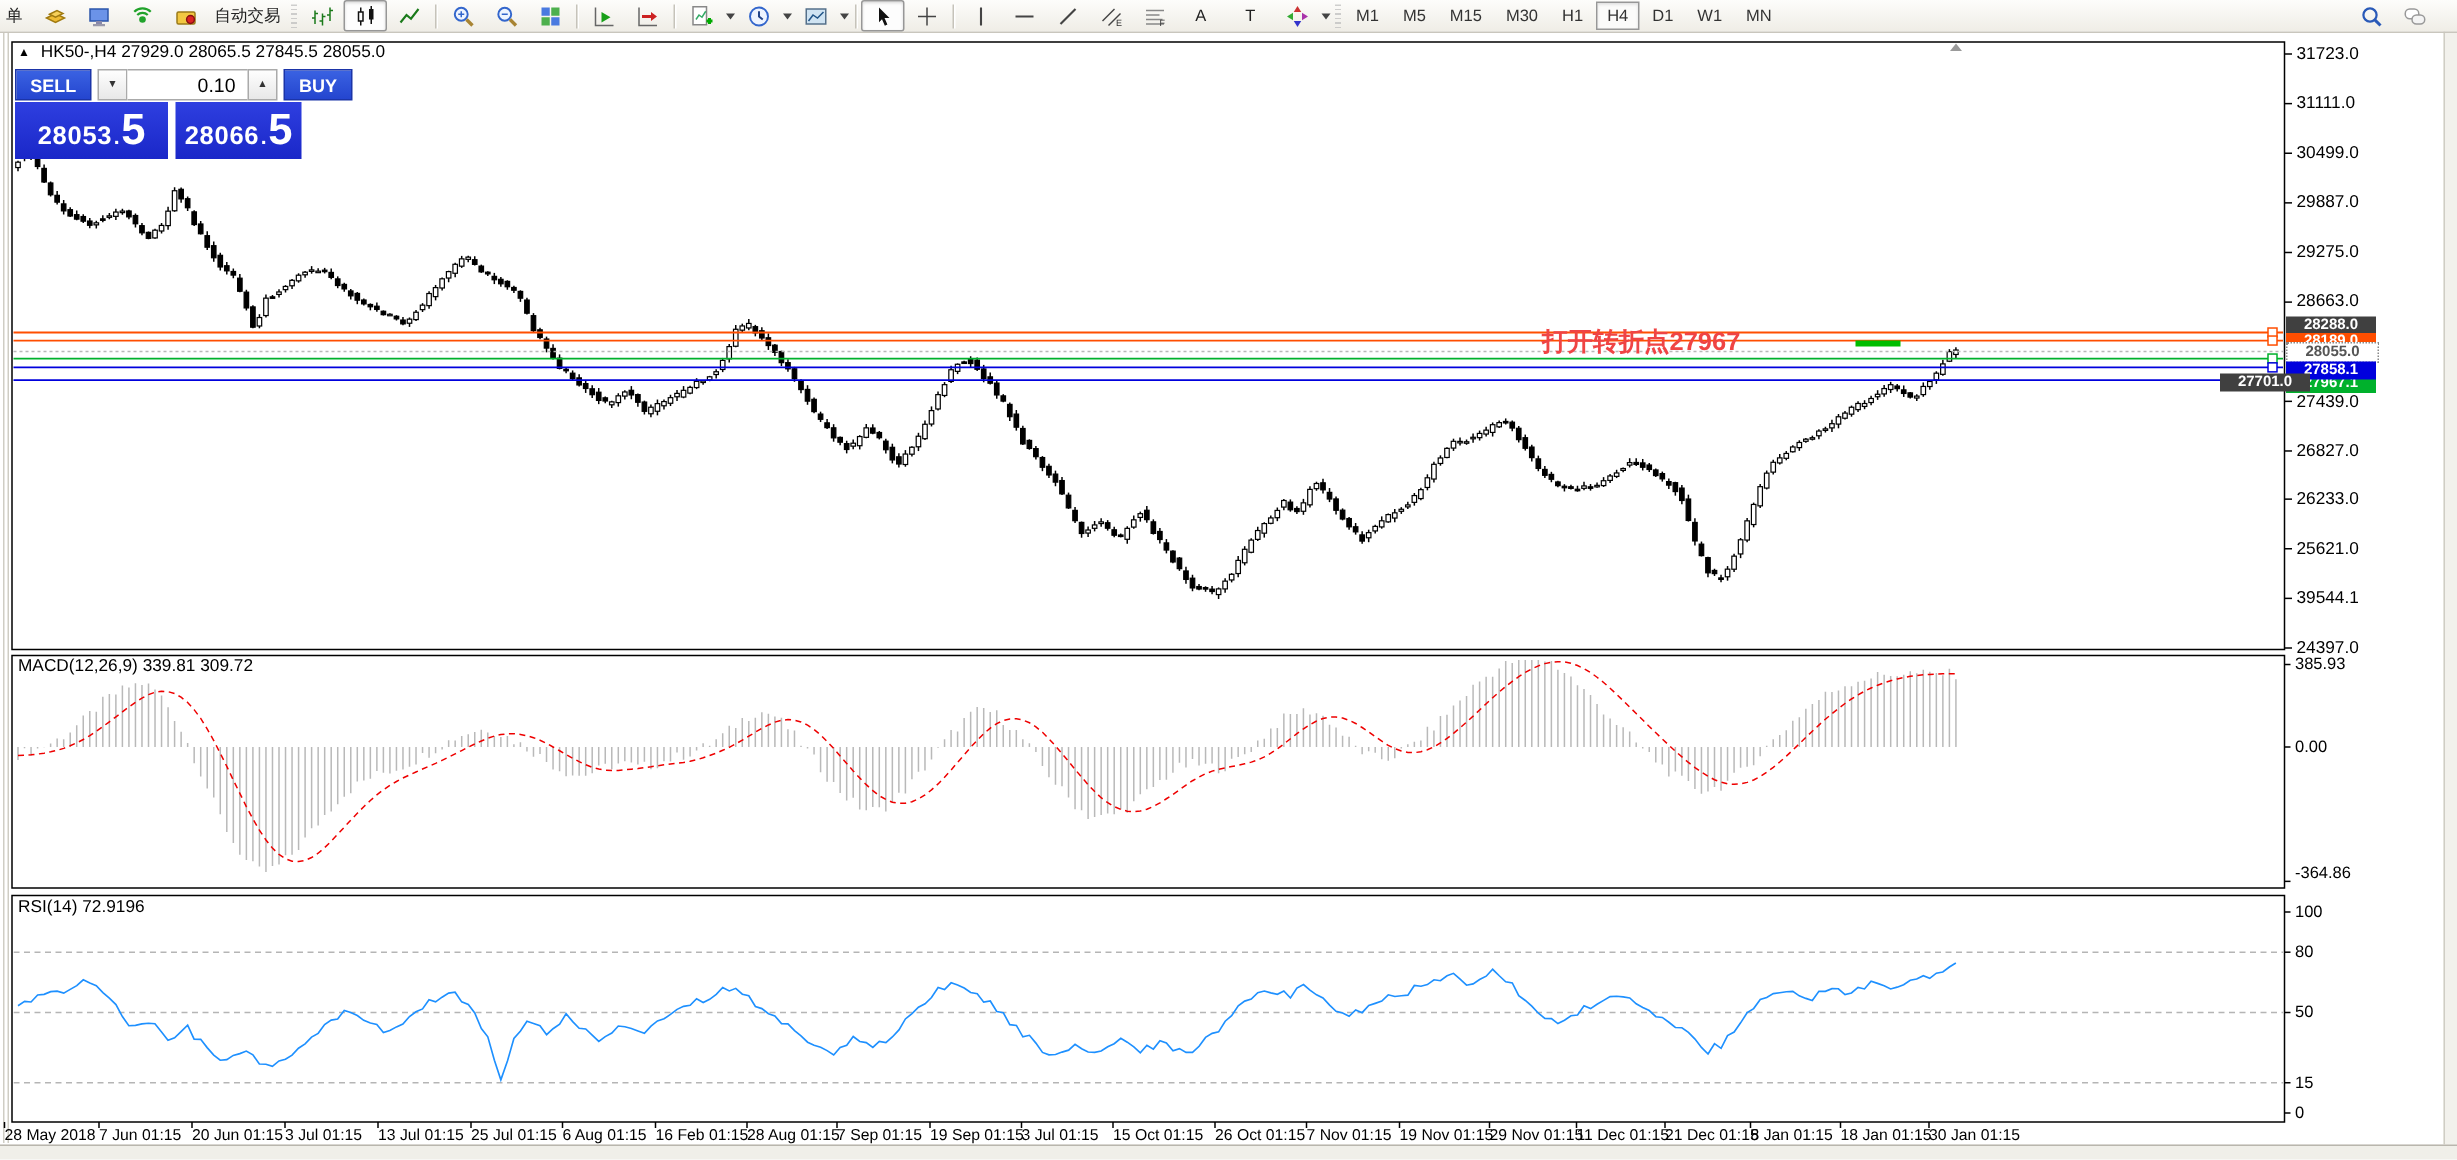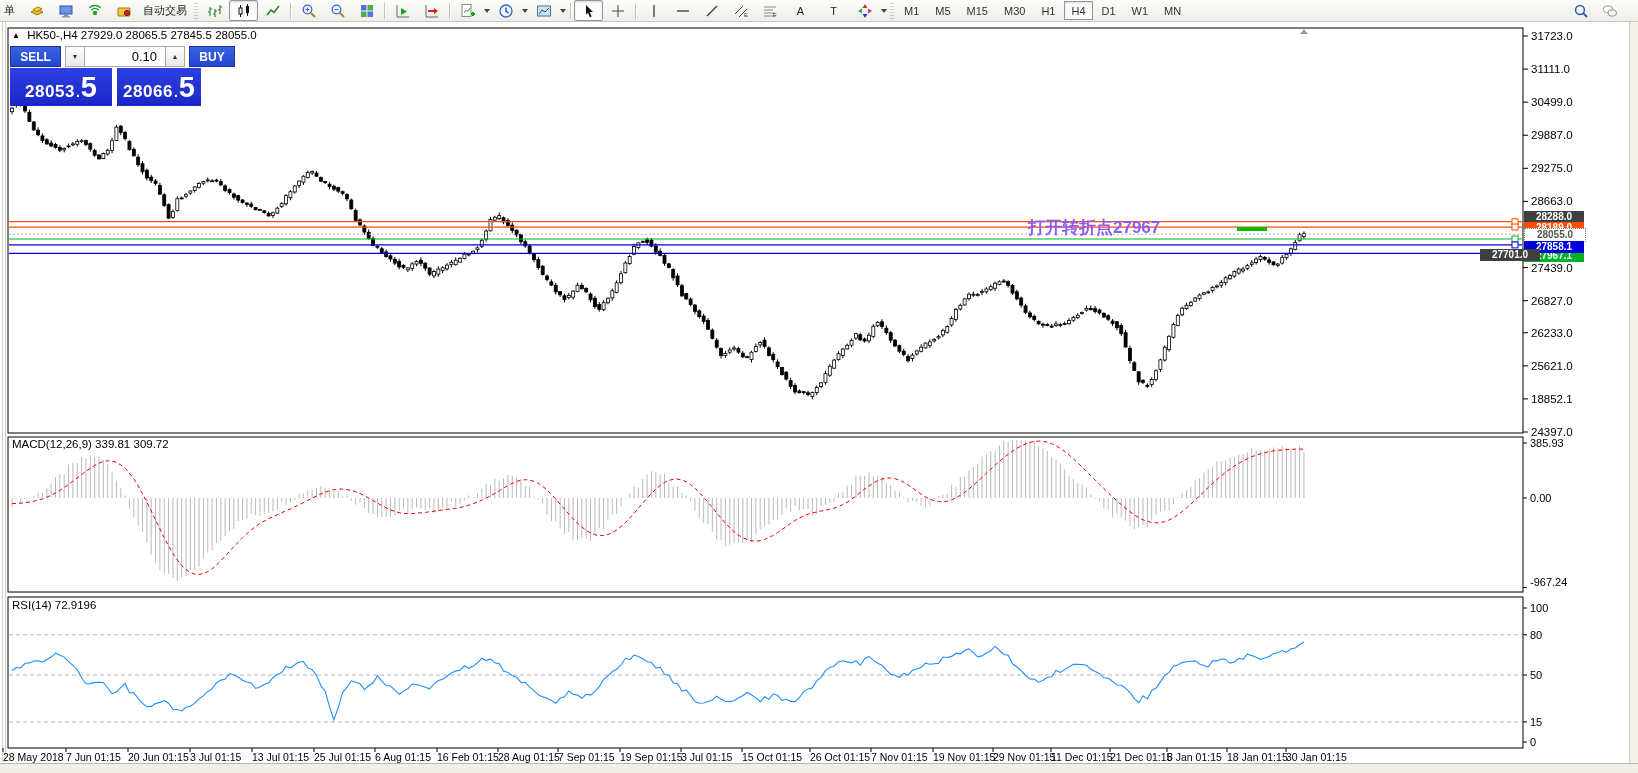--- a/index.html
+++ b/index.html
@@ -1302,21 +1302,21 @@
       <span class="pbig">5</span>
     </div>
     <div class="pricebox right">
       <span class="pnum">28066</span>
       <span class="pdot">.</span>
       <span class="pbig">5</span>
     </div>
   </div>
 </div>
 
-<div class="overlay annotation" id="annot" style="left: 1028px; top: 216px; color: #8b5cf6;">打开转折点27967</div>
+<div class="overlay annotation" id="annot" style="left: 1028px; top: 216px; color: #ef4444;">打开转折点27967</div>
 
 <div class="overlay panel-header" style="left:12px;top:438px;">
   <span>MACD(12,26,9)</span>
   <span>339.81</span>
   <span>309.72</span>
 </div>
 <div class="overlay panel-header" style="left:12px;top:599px;">
   <span>RSI(14)</span>
   <span>72.9196</span>
 </div>
@@ -1325,25 +1325,25 @@
     <div class="ptick" style="left: 1531px; top: 30px;">31723.0</div>
     <div class="ptick" style="left: 1531px; top: 63.0811px;">31111.0</div>
     <div class="ptick" style="left: 1531px; top: 96.1622px;">30499.0</div>
     <div class="ptick" style="left: 1531px; top: 129.243px;">29887.0</div>
     <div class="ptick" style="left: 1531px; top: 162.324px;">29275.0</div>
     <div class="ptick" style="left: 1531px; top: 195.405px;">28663.0</div>
     <div class="ptick" style="left: 1531px; top: 261.568px;">27439.0</div>
     <div class="ptick" style="left: 1531px; top: 294.649px;">26827.0</div>
     <div class="ptick" style="left: 1531px; top: 326.757px;">26233.0</div>
     <div class="ptick" style="left: 1531px; top: 359.838px;">25621.0</div>
-    <div class="ptick" style="left: 1531px; top: 392.919px;">18852.1</div>
+    <div class="ptick" style="left: 1531px; top: 392.919px;">39544.1</div>
     <div class="ptick" style="left: 1531px; top: 426px;">24397.0</div>
     <div class="itick" style="left: 1530px; top: 437.005px;">385.93</div>
     <div class="itick" style="left: 1530px; top: 492px;">0.00</div>
-    <div class="itick" style="left: 1530px; top: 576px;">-967.24</div>
+    <div class="itick" style="left: 1530px; top: 576px;">-364.86</div>
     <div class="itick" style="left: 1530px; top: 602px;">100</div>
     <div class="itick" style="left: 1530px; top: 628.8px;">80</div>
     <div class="itick" style="left: 1530px; top: 669px;">50</div>
     <div class="itick" style="left: 1530px; top: 715.9px;">15</div>
     <div class="itick" style="left: 1530px; top: 736px;">0</div>
     <div class="tlabel" style="left: 3px; top: 751px;">28 May 2018</div>
     <div class="tlabel" style="left: 66px; top: 751px;">7 Jun 01:15</div>
     <div class="tlabel" style="left: 128px; top: 751px;">20 Jun 01:15</div>
     <div class="tlabel" style="left: 190px; top: 751px;">3 Jul 01:15</div>
     <div class="tlabel" style="left: 252px; top: 751px;">13 Jul 01:15</div>

